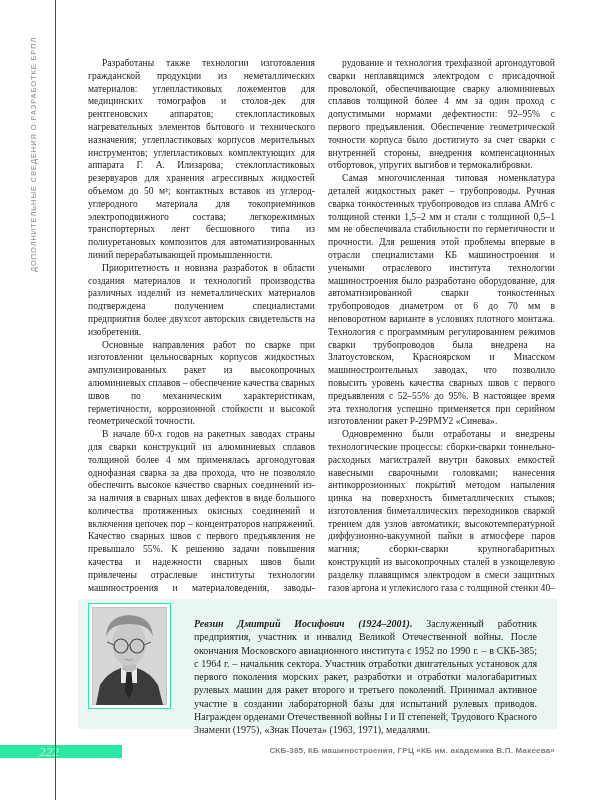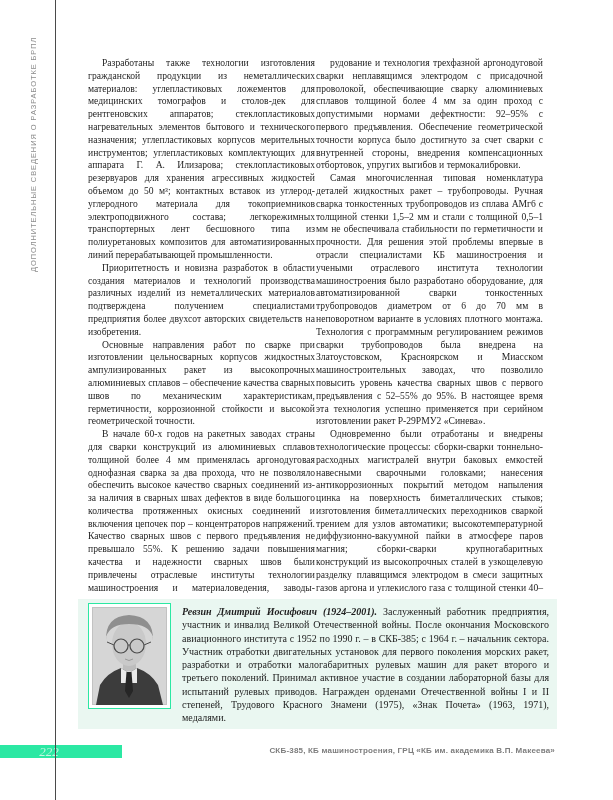--- a/index.html
+++ b/index.html
@@ -8,31 +8,31 @@
 
   
   .divider{position:absolute;left:55px;top:0;width:1px;height:800px;background:#4a4a4a;z-index:3;}
   .sidebar-label{position:absolute;left:29px;top:14px;height:258px;
         writing-mode:vertical-rl;transform:rotate(180deg);
         font-family:"Liberation Sans", sans-serif;font-size:7.5px;letter-spacing:0.9px;
         color:#8c8c8c;white-space:nowrap;}
 
   
   .columns{position:absolute;left:88px;top:57px;width:467px;height:536px;
-        display:flex;gap:1px;overflow:hidden;}
+        display:flex;gap:13px;overflow:hidden;}
   .col{width:227px;}
   .col p{margin:0;text-indent:14px;text-align:justify;
         font-size:9.6px;line-height:12.8px;}
 
   
   .bio{position:absolute;left:78px;top:599px;width:479px;height:130px;background:#EAF7F1;}
   .photo-frame{position:absolute;left:10px;top:4px;background:#ffffff;
         border:1px solid #2BE8A3;padding:3px;line-height:0;}
   .photo-frame svg{display:block;}
-  .bio-text{position:absolute;left:104px;right:8px;top:6px;margin:0;
+  .bio-text{position:absolute;left:104px;right:8px;top:6px;margin:12px;
         font-size:10px;line-height:13.3px;text-align:justify;}
   .bio-name{font-weight:bold;font-style:italic;}
 
   
   .page-bar{position:absolute;left:0;top:745px;width:122px;height:13px;background:#2BE8A3;z-index:2;}
   .page-bar span{display:block;text-align:center;padding-right:24px;
         font-family:"Liberation Serif", serif;font-style:italic;font-size:13px;line-height:13px;
         color:#C2F6E0;}
   .footer-credit{position:absolute;top:746px;right:58px;
         font-family:"Liberation Sans", sans-serif;font-size:8px;letter-spacing:0.2px;color:#7d7d7d;font-weight:bold;}

